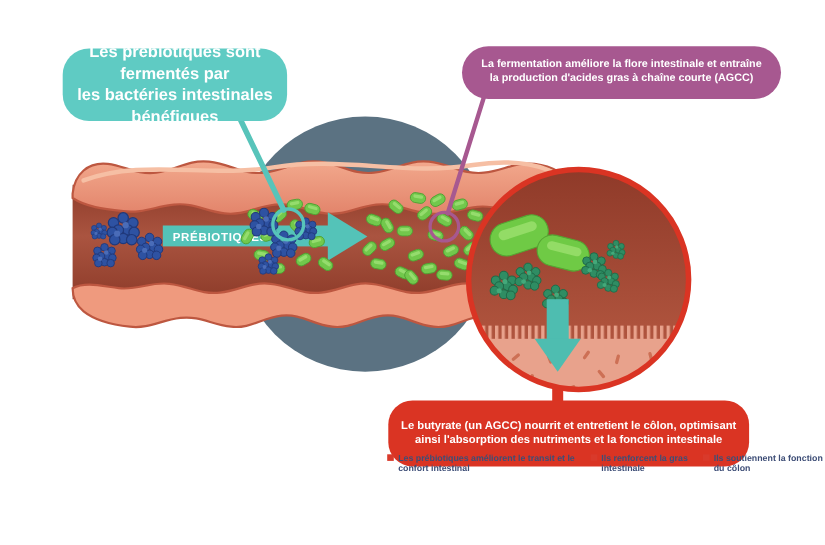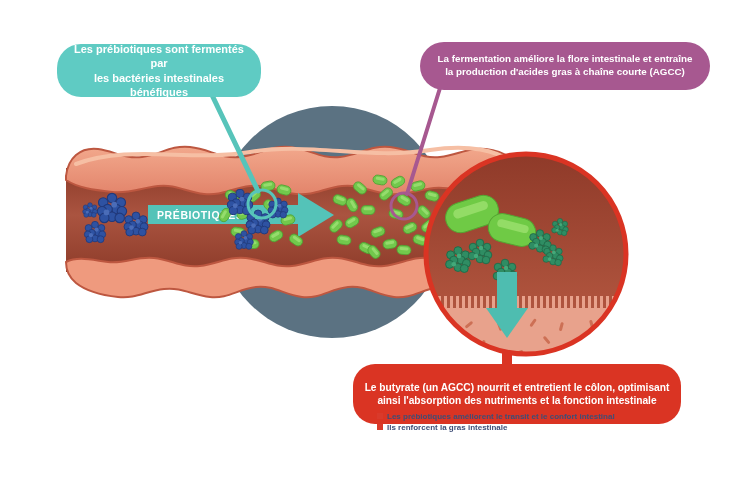--- a/index.html
+++ b/index.html
@@ -2,24 +2,24 @@
 <html><head>
 <meta charset="utf-8">
 <style>
   html,body{margin:0;padding:0;background:#ffffff;}
   #stage{position:relative;width:750px;height:495px;background:#ffffff;overflow:hidden;
          font-family:"Liberation Sans", sans-serif;}
   #art{position:absolute;left:0;top:0;}
   .bubble{position:absolute;display:flex;align-items:center;justify-content:center;
           color:#ffffff;font-weight:bold;text-align:center;white-space:pre-line;
           border-radius:24px;line-height:1.3;padding:4px 10px;box-sizing:border-box;}
-  #bubble-teal{left:57px;top:44px;width:204px;height:53px;font-size:11px;background:#5fcbc3;}
+  #bubble-teal{left:57px;top:44px;width:204px;height:66px;font-size:15px;background:#5fcbc3;}
   #bubble-purple{left:420px;top:42px;width:290px;height:48px;font-size:9.8px;background:#a75890;}
   #bubble-red{left:353px;top:364px;width:328px;height:60px;font-size:10.2px;background:#da3423;border-radius:22px;}
-  #notes{position:absolute;left:377px;top:412px;display:flex;flex-direction:column;gap:2px;}
+  #notes{position:absolute;left:352px;top:412px;display:flex;flex-direction:row;gap:2px;}
   .note-row{display:flex;align-items:flex-start;gap:4px;}
   .note-bullet{width:6px;height:6px;background:#d93a2b;margin-top:1px;flex:none;}
   .note-text{font-size:8px;font-weight:bold;color:#3e4e77;line-height:1.15;}
 </style>
 </head>
 <body>
 
 <div id="stage">
 
   <svg id="art" width="750" height="495" viewBox="0 0 750 495">
@@ -247,15 +247,19 @@
 
   <div id="notes">
     <div class="note-row">
       <span class="note-bullet"></span>
       <span class="note-text">Les prébiotiques améliorent le transit et le confort intestinal</span>
     </div>
     <div class="note-row">
       <span class="note-bullet"></span>
       <span class="note-text">Ils renforcent la gras intestinale</span>
     </div>
+    <div class="note-row">
+      <span class="note-bullet"></span>
+      <span class="note-text">Ils soutiennent la fonction du côlon</span>
+    </div>
   </div>
 
 </div>
 
 </body></html>

